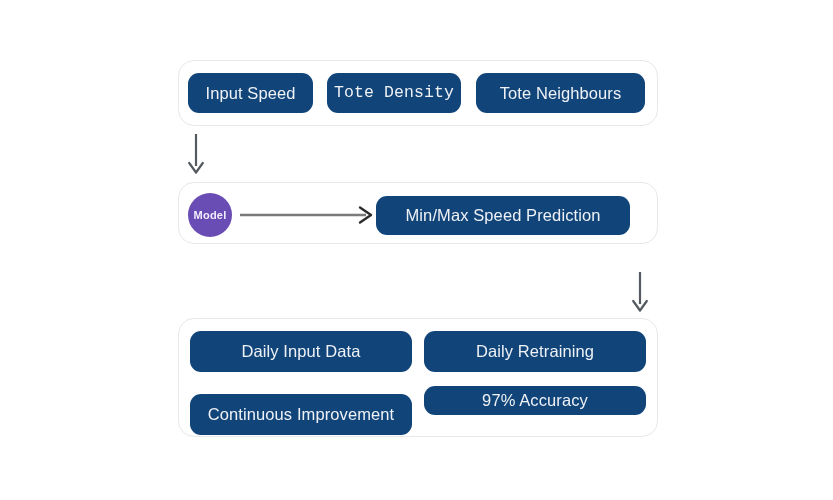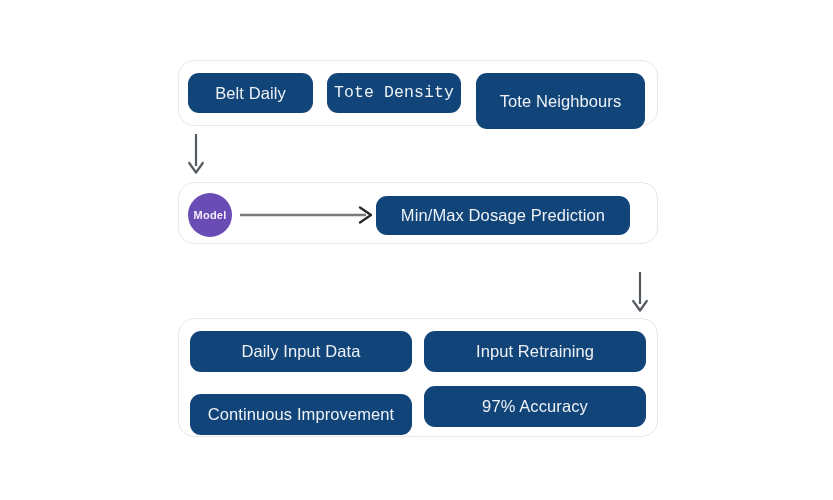--- a/index.html
+++ b/index.html
@@ -51,21 +51,21 @@
 
   
   #panel-inputs {
     left: 178px;
     top: 60px;
     width: 480px;
     height: 66px;
   }
   #pill-belt-speed     { left: 188px; top: 73px;  width: 125px; height: 40px; }
   #pill-tote-density   { left: 327px; top: 73px;  width: 134px; height: 40px; font-family: Liberation Mono, monospace; }
-  #pill-tote-neighbours{ left: 476px; top: 73px;  width: 169px; height: 56px; }
+  #pill-tote-neighbours{ left: 476px; top: 73px;  width: 169px; height: 40px; }
 
   
   #arrow-inputs-to-model {
     position: absolute;
     left: 182px;
     top: 133px;
     width: 28px;
     height: 42px;
   }
 
@@ -120,32 +120,32 @@
   
   #panel-outcomes {
     left: 178px;
     top: 318px;
     width: 480px;
     height: 119px;
   }
   #pill-live-input-data        { left: 190px; top: 331px; width: 222px; height: 41px; }
   #pill-daily-retraining       { left: 424px; top: 331px; width: 222px; height: 41px; }
   #pill-continuous-improvement { left: 190px; top: 394px; width: 222px; height: 41px; }
-  #pill-accuracy               { left: 424px; top: 386px; width: 222px; height: 41px; }
+  #pill-accuracy               { left: 424px; top: 386px; width: 222px; height: 29px; }
 
   .arrow-svg { display: block; overflow: visible; }
 </style>
 </head>
 <body>
 
 <div id="diagram">
 
   <div class="panel" id="panel-inputs"></div>
 
-  <div class="pill" id="pill-belt-speed">Belt Daily</div>
+  <div class="pill" id="pill-belt-speed">Input Speed</div>
 
   <div class="pill" id="pill-tote-density">Tote Density</div>
 
   <div class="pill" id="pill-tote-neighbours">Tote Neighbours</div>
 
   <div id="arrow-inputs-to-model">
     <svg class="arrow-svg" width="28" height="42" viewBox="0 0 28 42">
       <line x1="14" y1="1" x2="14" y2="33" stroke="#555a60" stroke-width="2.2"></line>
       <path d="M 7.2 30 L 14 39.5 L 20.8 30" fill="none" stroke="#555a60" stroke-width="2.2" stroke-linecap="round" stroke-linejoin="round"></path>
     </svg>
@@ -155,32 +155,32 @@
 
   <div id="model-circle">Model</div>
 
   <div id="arrow-model-to-prediction">
     <svg class="arrow-svg" width="136" height="24" viewBox="0 0 136 24">
       <line x1="0" y1="12" x2="126" y2="12" stroke="#7a7a7a" stroke-width="2.4"></line>
       <path d="M 120 4.5 L 131 12 L 120 19.5" fill="none" stroke="#2b2b2b" stroke-width="2.4" stroke-linecap="round" stroke-linejoin="round"></path>
     </svg>
   </div>
 
-  <div class="pill" id="pill-dosage-prediction">Min/Max Dosage Prediction</div>
+  <div class="pill" id="pill-dosage-prediction">Min/Max Speed Prediction</div>
 
   <div id="arrow-model-to-outcomes">
     <svg class="arrow-svg" width="28" height="42" viewBox="0 0 28 42">
       <line x1="14" y1="1" x2="14" y2="33" stroke="#555a60" stroke-width="2.2"></line>
       <path d="M 7.2 30 L 14 39.5 L 20.8 30" fill="none" stroke="#555a60" stroke-width="2.2" stroke-linecap="round" stroke-linejoin="round"></path>
     </svg>
   </div>
 
   <div class="panel" id="panel-outcomes"></div>
 
   <div class="pill" id="pill-live-input-data">Daily Input Data</div>
 
-  <div class="pill" id="pill-daily-retraining">Input Retraining</div>
+  <div class="pill" id="pill-daily-retraining">Daily Retraining</div>
 
   <div class="pill" id="pill-continuous-improvement">Continuous Improvement</div>
 
   <div class="pill" id="pill-accuracy">97% Accuracy</div>
 
 </div>
 
 </body></html>

